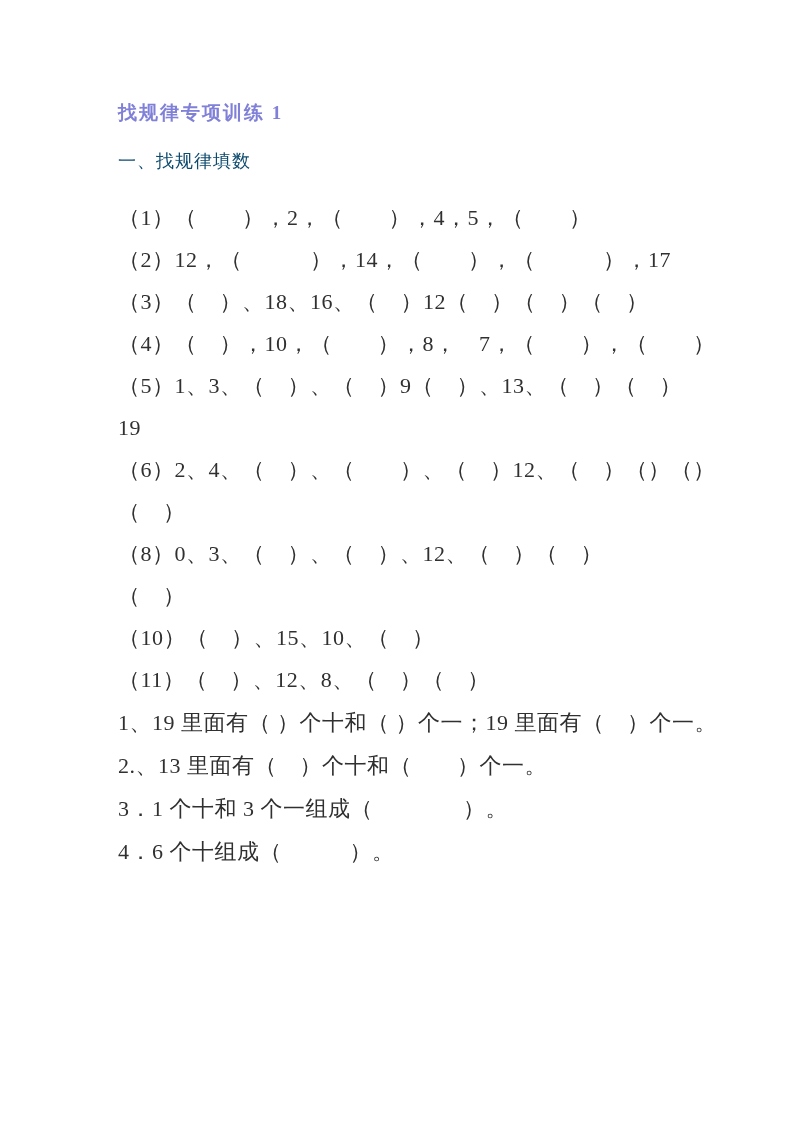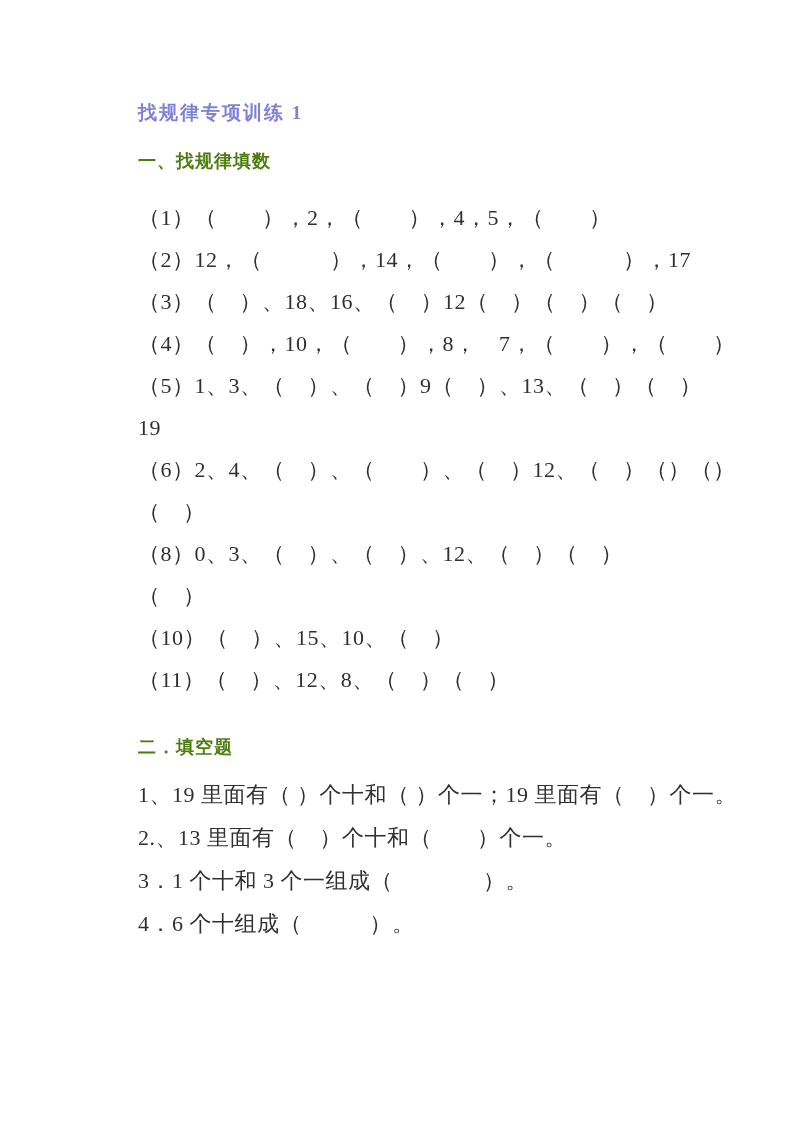--- a/index.html
+++ b/index.html
@@ -12,36 +12,35 @@
     width: 793px;
     height: 1122px;
     margin: 0 auto;
     background: #ffffff;
     overflow: hidden;
     font-family: "Liberation Serif", "DejaVu Serif", serif;
     color: #303030;
   }
   .content {
     padding: 100px 90px 0 118px;
-    margin-left: 20px;
   }
   .title {
     margin: 0 0 23px 0;
     font-size: 19px;
     font-weight: bold;
     letter-spacing: 2px;
     color: #8080d8;
     white-space: pre;
   }
   .sec-heading {
     margin: 0 0 24px 0;
     font-size: 18px;
-    font-weight: bold;
+    font-weight: normal;
     letter-spacing: 1px;
-    color: #4d7c0f;
+    color: #0c4a6e;
     white-space: pre;
   }
   .doc-line {
     height: 42px;
     display: flex;
     align-items: center;
     font-size: 22px;
     white-space: pre;
     letter-spacing: 0.5px;
   }
@@ -71,21 +70,20 @@
       <div class="doc-line">（5）1、3、（　）、（　）9（　）、13、（　）（　）</div>
       <div class="doc-line">19</div>
       <div class="doc-line">（6）2、4、（　）、（　　）、（　）12、（　）（）（）</div>
       <div class="doc-line">（　）</div>
       <div class="doc-line">（8）0、3、（　）、（　）、12、（　）（　）</div>
       <div class="doc-line">（　）</div>
       <div class="doc-line">（10）（　）、15、10、（　）</div>
       <div class="doc-line">（11）（　）、12、8、（　）（　）</div>
     </div>
 
-    <h2 class="sec-heading sec2">二．填空题</h2>
 
     <div>
       <div class="doc-line blank-item">1、19 里面有（ ）个十和（ ）个一；19 里面有（　）个一。</div>
       <div class="doc-line blank-item">2.、13 里面有（　）个十和（　　）个一。</div>
       <div class="doc-line blank-item">3．1 个十和 3 个一组成（　　　　）。</div>
       <div class="doc-line blank-item">4．6 个十组成（　　　）。</div>
     </div>
 
   </div>
 </div>

